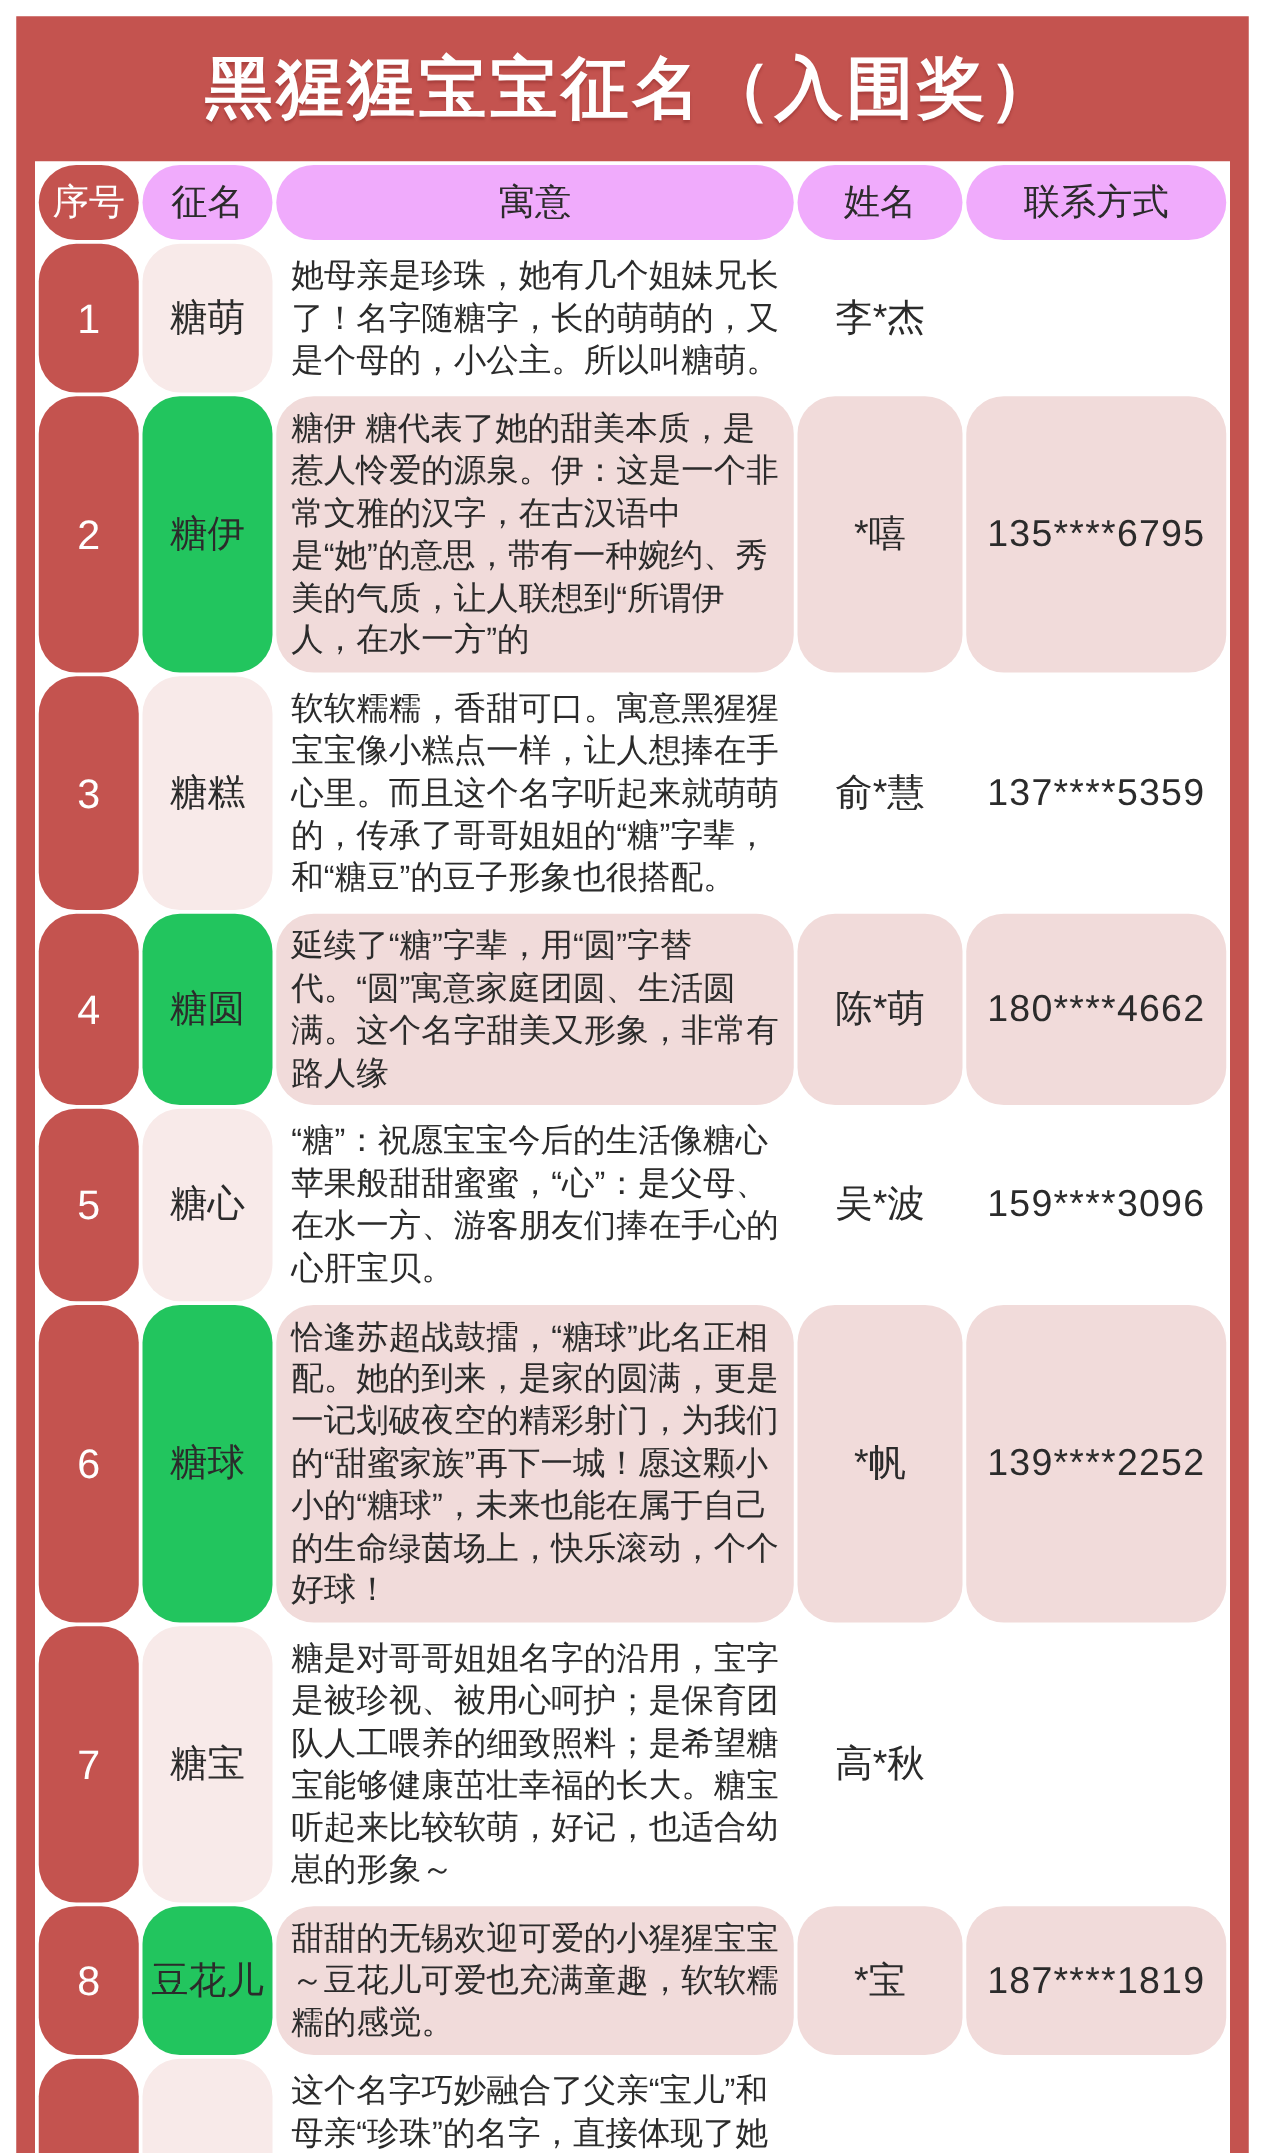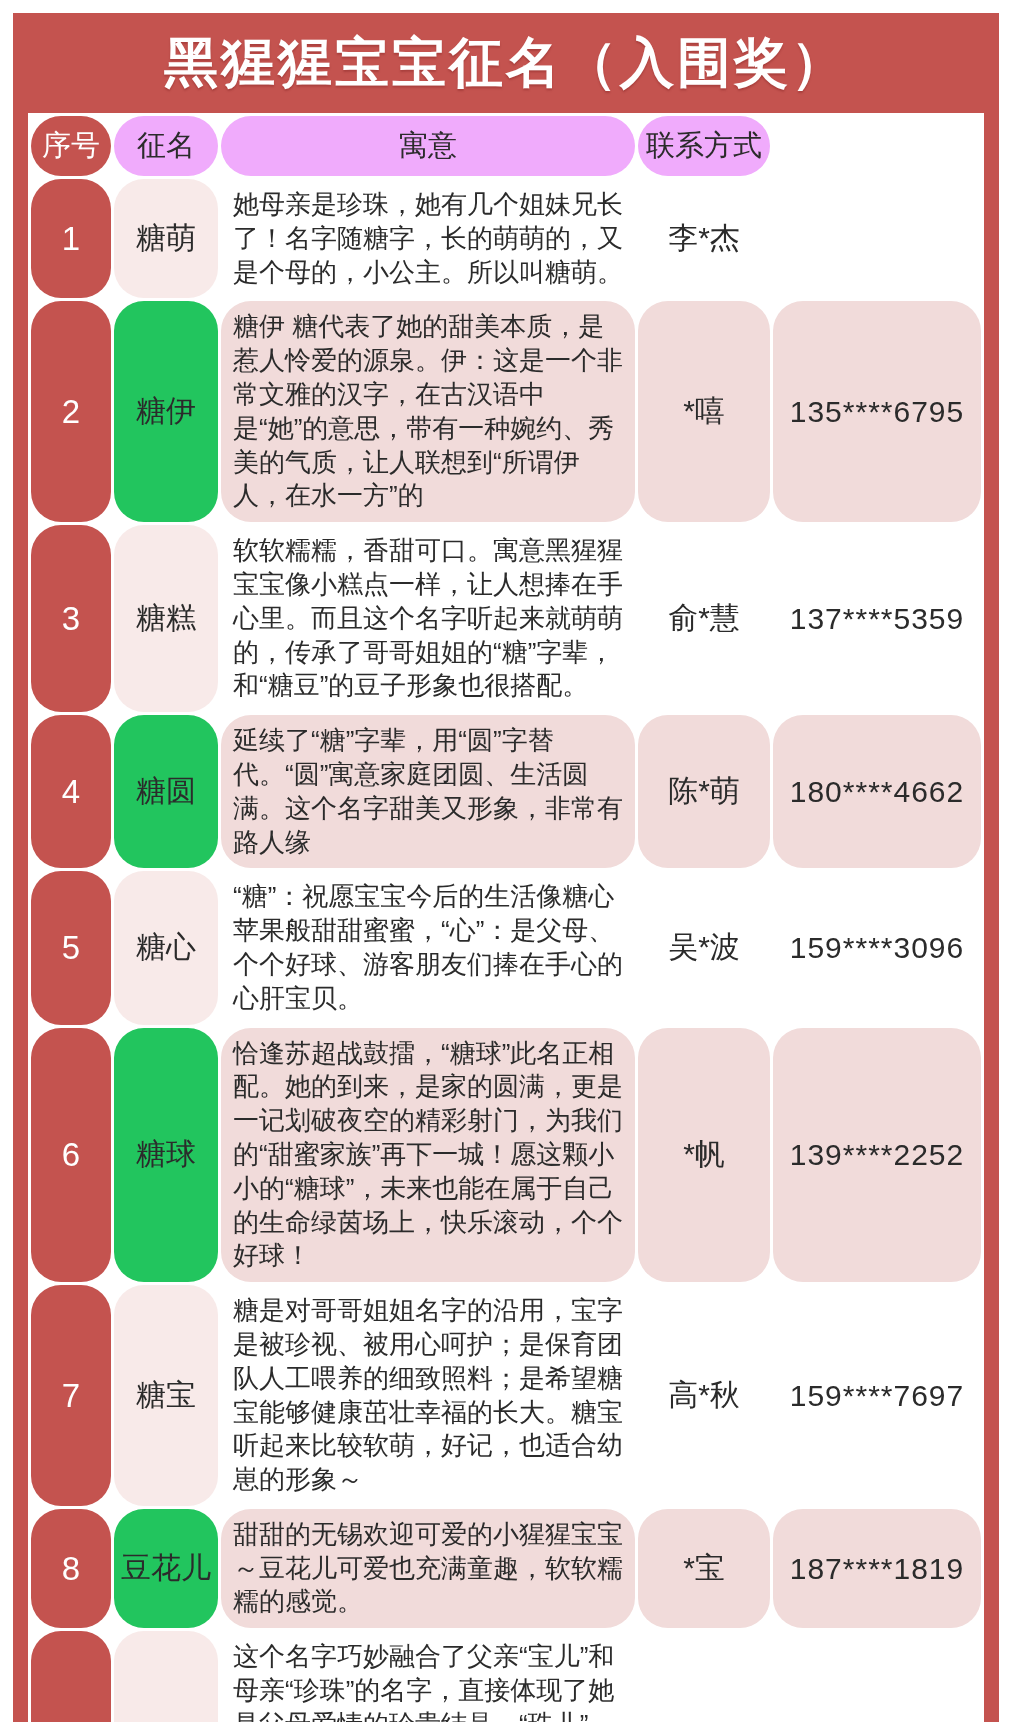--- a/index.html
+++ b/index.html
@@ -13,21 +13,21 @@
     box-sizing: border-box;
     padding: 13px 13px 20px 13px;
     background: #ffffff;
   }
   .frame {
     background: #c4534f;
     box-sizing: border-box;
     padding: 0 15px 15px 15px;
   }
   .title-bar {
-    height: 100px;
+    height: 116px;
     display: flex;
     align-items: center;
     justify-content: center;
   }
   .title-bar .title-text {
     color: #ffffff;
     font-size: 54px;
     font-weight: bold;
     letter-spacing: 3px;
     text-shadow: 0 2px 2px rgba(120,30,28,0.35);
@@ -90,20 +90,21 @@
 <div class="page">
   <div class="frame">
     <div class="title-bar">
       <span class="title-text">黑猩猩宝宝征名（入围奖）</span>
     </div>
     <div class="ntable">
       <div class="row header">
         <div class="cell num">序号</div>
         <div class="cell">征名</div>
         <div class="cell">寓意</div>
+        <div class="cell">姓名</div>
         <div class="cell">联系方式</div>
       </div>
 
     <div class="row light">
           <div class="cell num">
             <span>1</span>
           </div>
           <div class="cell name">
             <span>糖萌</span>
           </div>
@@ -166,21 +167,21 @@
           </div>
         </div>
         <div class="row light">
           <div class="cell num">
             <span>5</span>
           </div>
           <div class="cell name">
             <span>糖心</span>
           </div>
           <div class="cell meaning">
-            <span>“糖”：祝愿宝宝今后的生活像糖心苹果般甜甜蜜蜜，“心”：是父母、个个好球、游客朋友们捧在手心的心肝宝贝。</span>
+            <span>“糖”：祝愿宝宝今后的生活像糖心苹果般甜甜蜜蜜，“心”：是父母、在水一方、游客朋友们捧在手心的心肝宝贝。</span>
           </div>
           <div class="cell submitter">
             <span>吴*波</span>
           </div>
           <div class="cell contact">
             <span>159****3096</span>
           </div>
         </div>
         <div class="row shade">
           <div class="cell num">
@@ -204,23 +205,20 @@
             <span>7</span>
           </div>
           <div class="cell name">
             <span>糖宝</span>
           </div>
           <div class="cell meaning">
             <span>糖是对哥哥姐姐名字的沿用，宝字是被珍视、被用心呵护；是保育团队人工喂养的细致照料；是希望糖宝能够健康茁壮幸福的长大。糖宝听起来比较软萌，好记，也适合幼崽的形象～</span>
           </div>
           <div class="cell submitter">
             <span>高*秋</span>
-          </div>
-          <div class="cell contact">
-            <span>159****7697</span>
           </div>
         </div>
         <div class="row shade">
           <div class="cell num">
             <span>8</span>
           </div>
           <div class="cell name">
             <span>豆花儿</span>
           </div>
           <div class="cell meaning">

